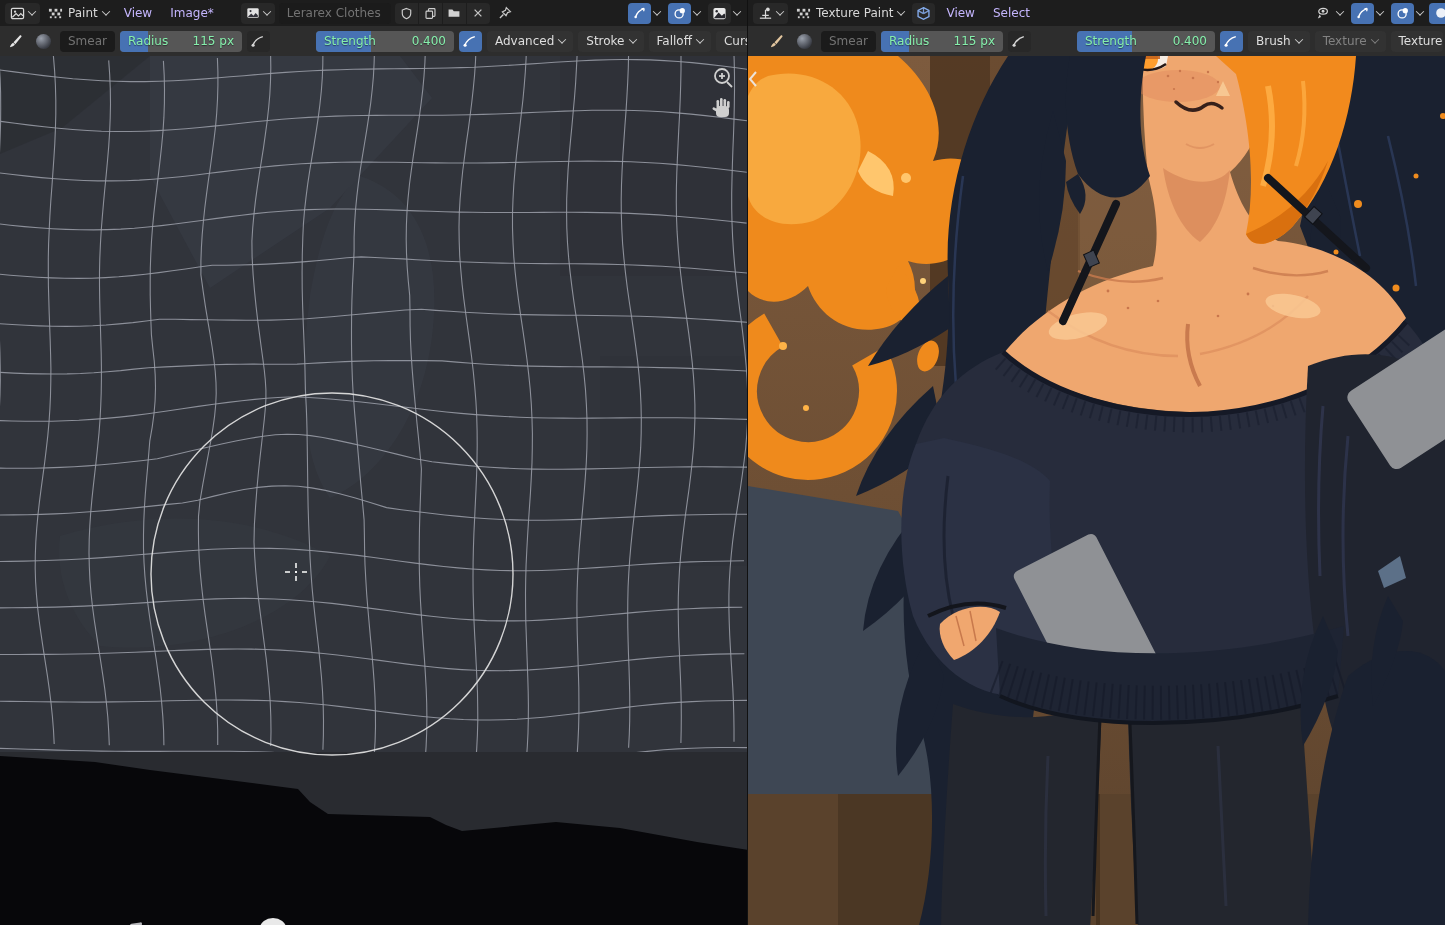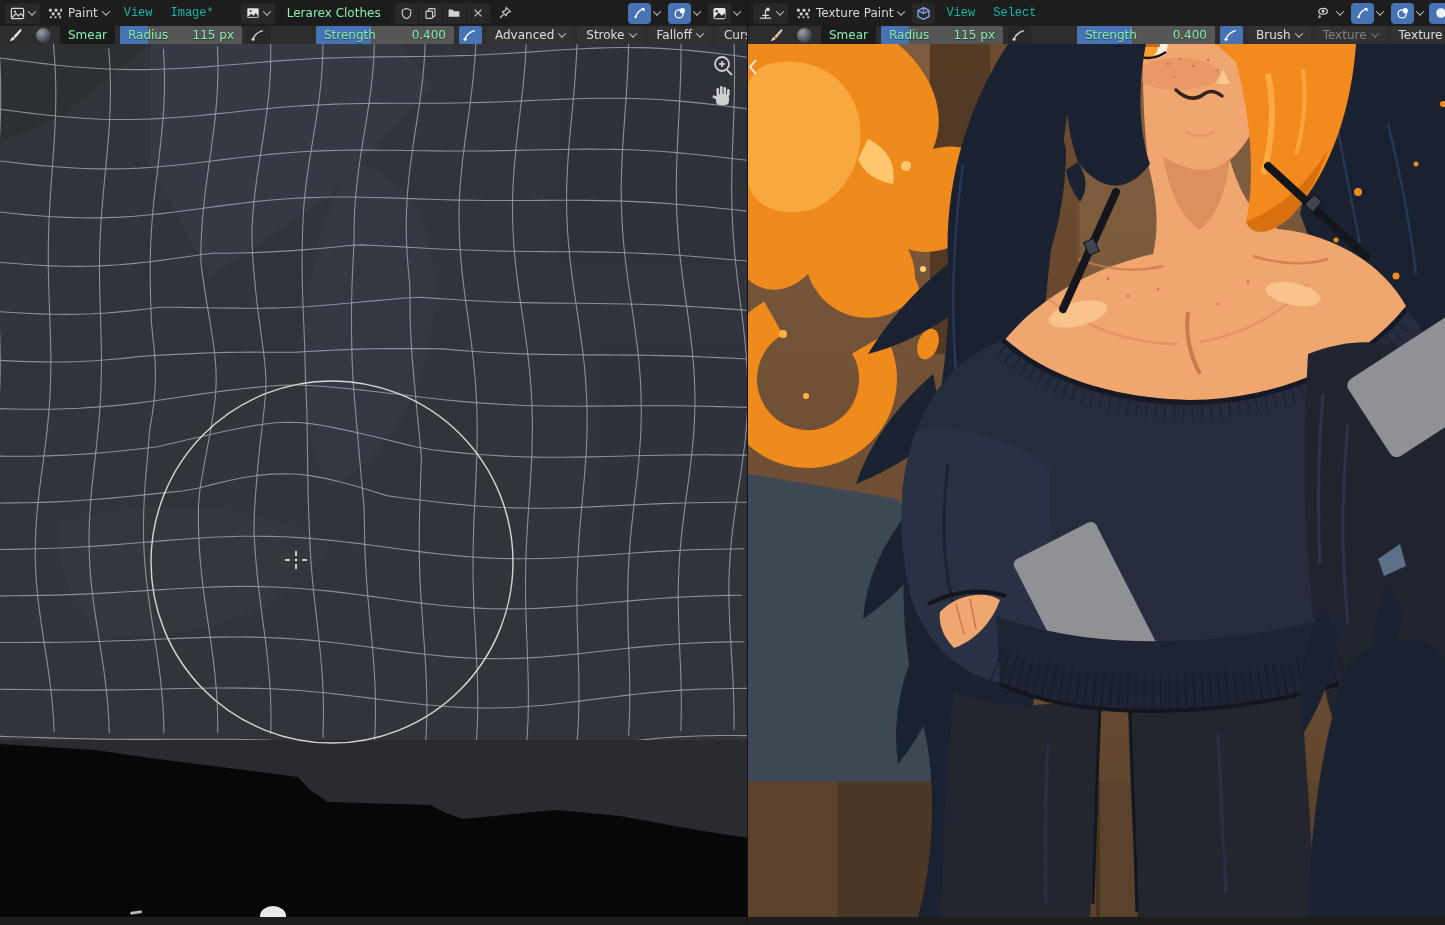--- a/index.html
+++ b/index.html
@@ -4,29 +4,29 @@
 <style>
   * { box-sizing: border-box; margin: 0; padding: 0; }
   html,body { background:#000; }
   body { font-family:"DejaVu Sans", sans-serif; font-size:12px; color:#d8d8d8; }
   .app { position:relative; width:1445px; height:925px; overflow:hidden; background:#1d1d1d; }
   .panel { position:absolute; top:0; height:925px; display:flex; flex-direction:column; overflow:hidden; }
   #panel-left { left:0; width:748px; border-right:1px solid #111; }
   #panel-right { left:748px; width:697px; }
 
   .menubar { height:26px; background:#1d1d1d; display:flex; align-items:center; gap:4px; padding:0 5px; flex:none; white-space:nowrap; overflow:hidden; }
-  .toolbar { height:18px; background:#2d2d2d; display:flex; align-items:center; gap:5px; padding:8px 4px; flex:none; white-space:nowrap; overflow:hidden; }
-
-  .menu-item { padding:0 7px; color:#14b8a6; line-height:26px; cursor:default;font-family:Liberation Mono, monospace; }
+  .toolbar { height:30px; background:#2d2d2d; display:flex; align-items:center; gap:5px; padding:8px 4px; flex:none; white-space:nowrap; overflow:hidden; }
+
+  .menu-item { padding:0 7px; color:#c4b5fd; line-height:26px; cursor:default; }
   .raised { background:#282828; border-radius:4px; height:21px; display:flex; align-items:center; gap:4px; padding:0 5px; }
   .mode-group { display:flex; align-items:center; gap:5px; padding:0 4px; }
   .chev { width:6px; height:6px; border-right:1.6px solid #c9c9c9; border-bottom:1.6px solid #c9c9c9; transform:rotate(45deg) translate(-1px,-1px); display:inline-block; flex:none; }
   .chev.dim { border-color:#7e7e7e; }
 
-  .field { background:#1b1b1b; border-radius:4px; height:21px; display:flex; align-items:center; padding:0 8px; color:#86efac; }
+  .field { background:#1b1b1b; border-radius:4px; height:21px; display:flex; align-items:center; padding:0 8px; color:#737373; }
   .name-field { width:112px; }
   .brush-field { width:122px; }
 
   .btn-group { display:flex; gap:1px; }
   .icon-btn { width:23px; height:21px; background:#282828; display:flex; align-items:center; justify-content:center; flex:none; }
   .btn-group .icon-btn:first-child { border-radius:4px 0 0 4px; }
   .btn-group .icon-btn:last-child { border-radius:0 4px 4px 0; }
   .icon-btn.lone { border-radius:4px; background:transparent; }
   .icon-btn.box { border-radius:4px; }
   .icon-btn.on { background:#4772b3; border-radius:4px; }

